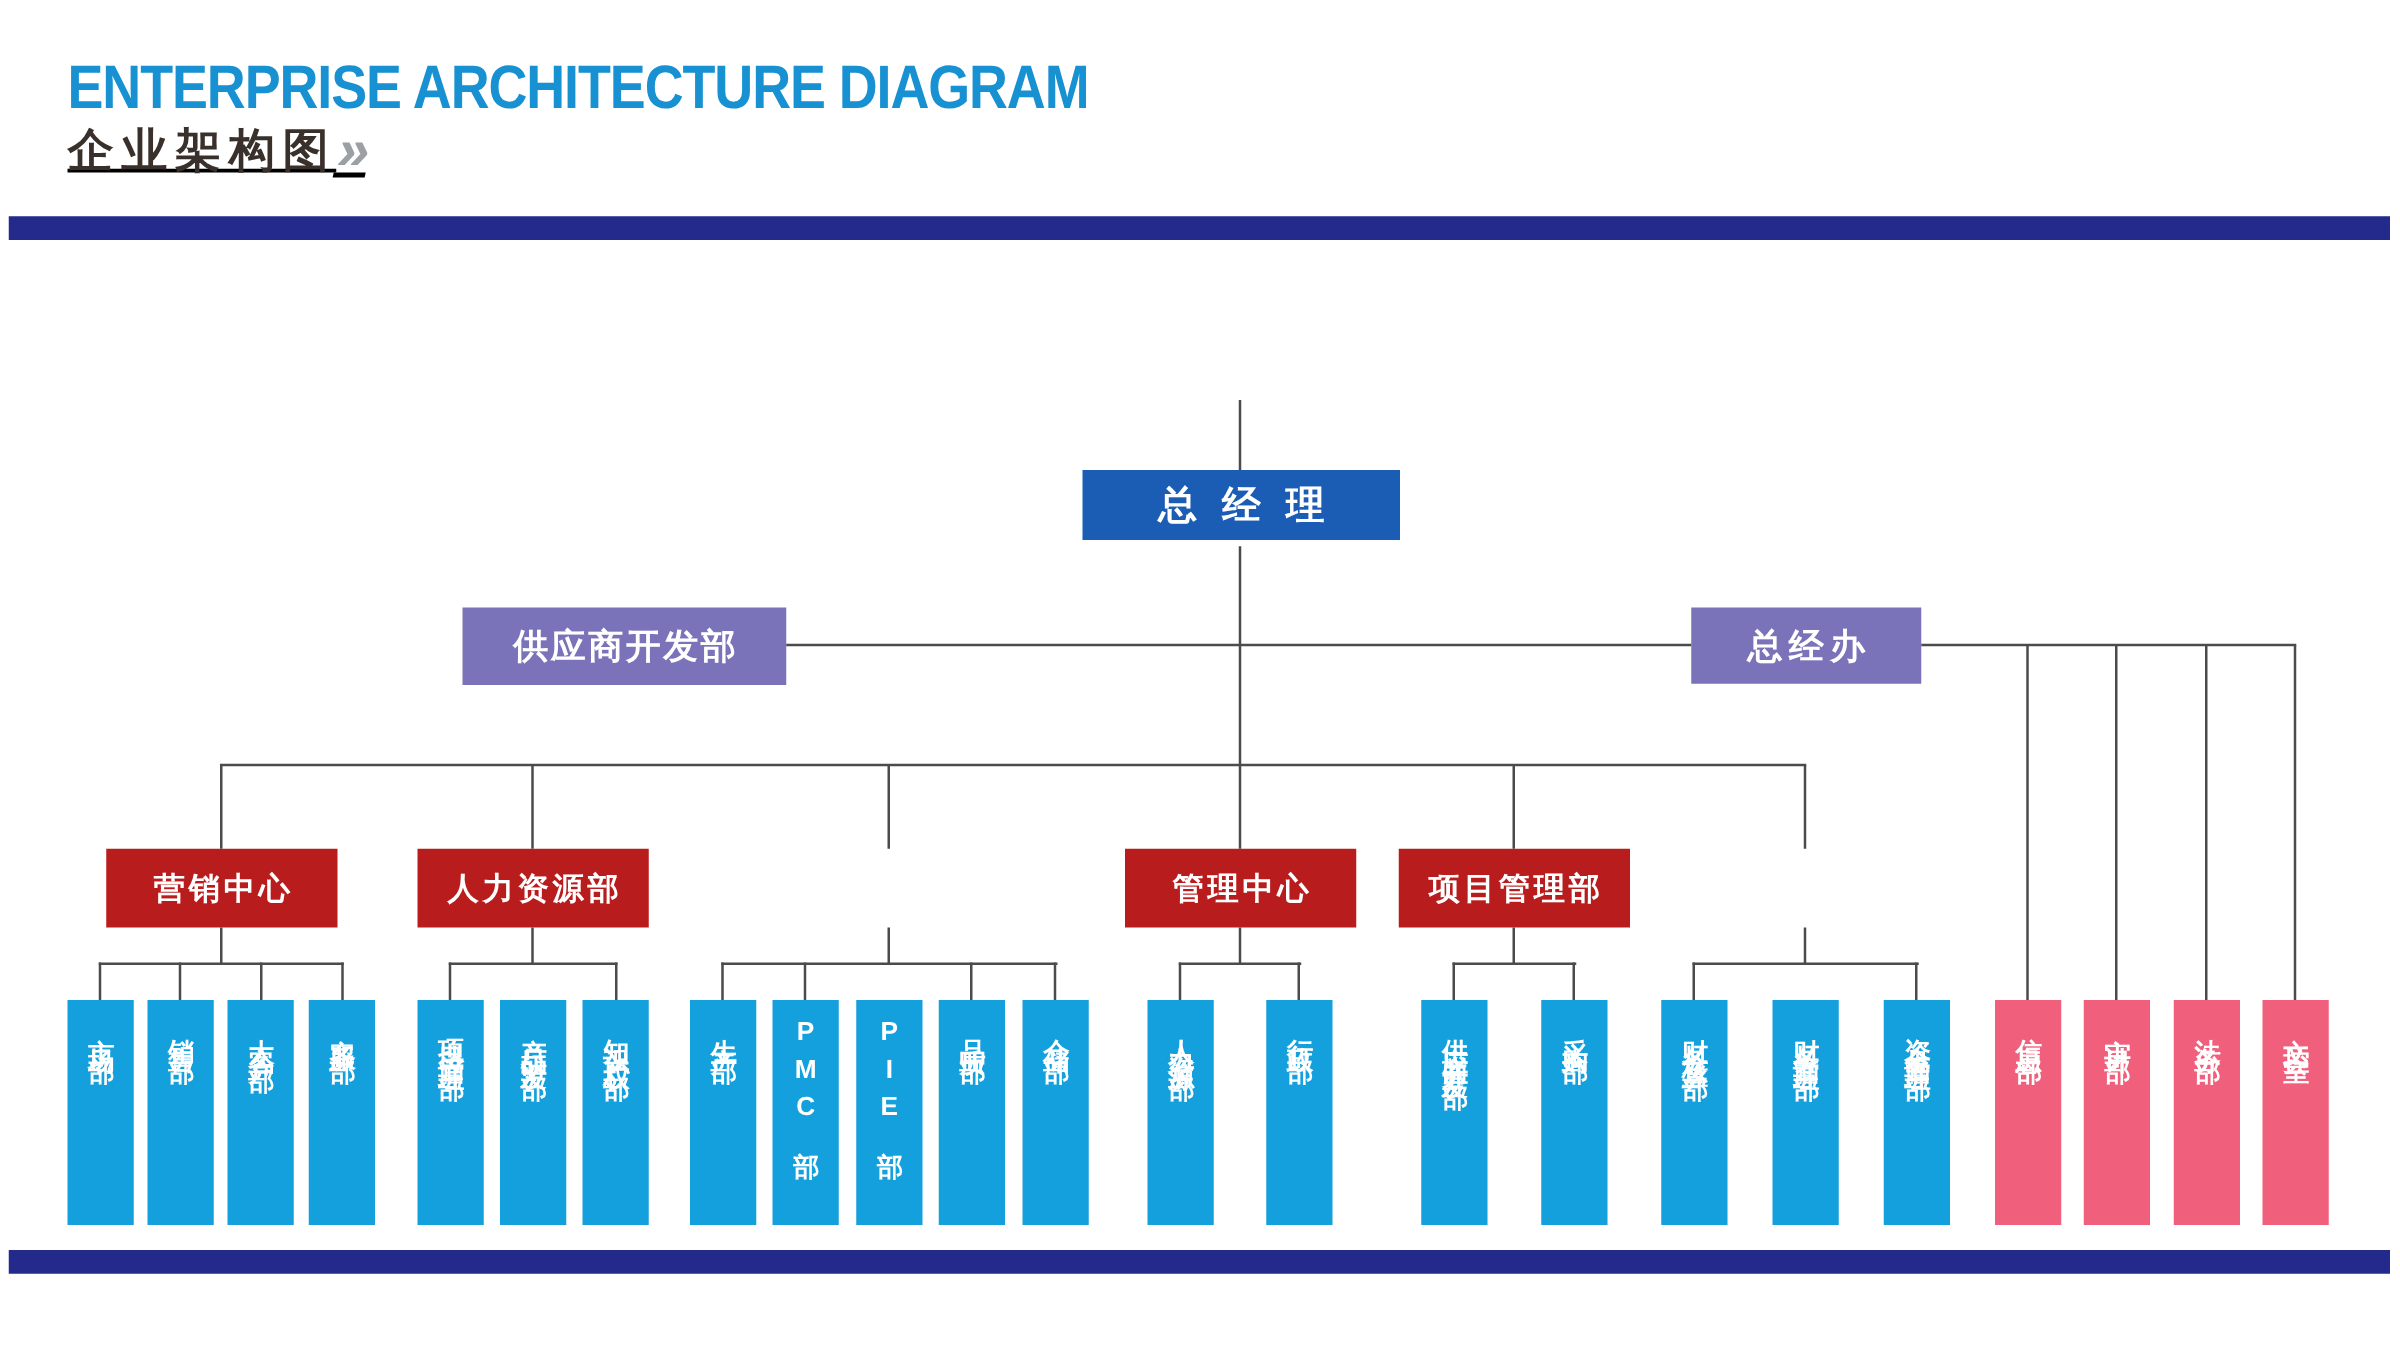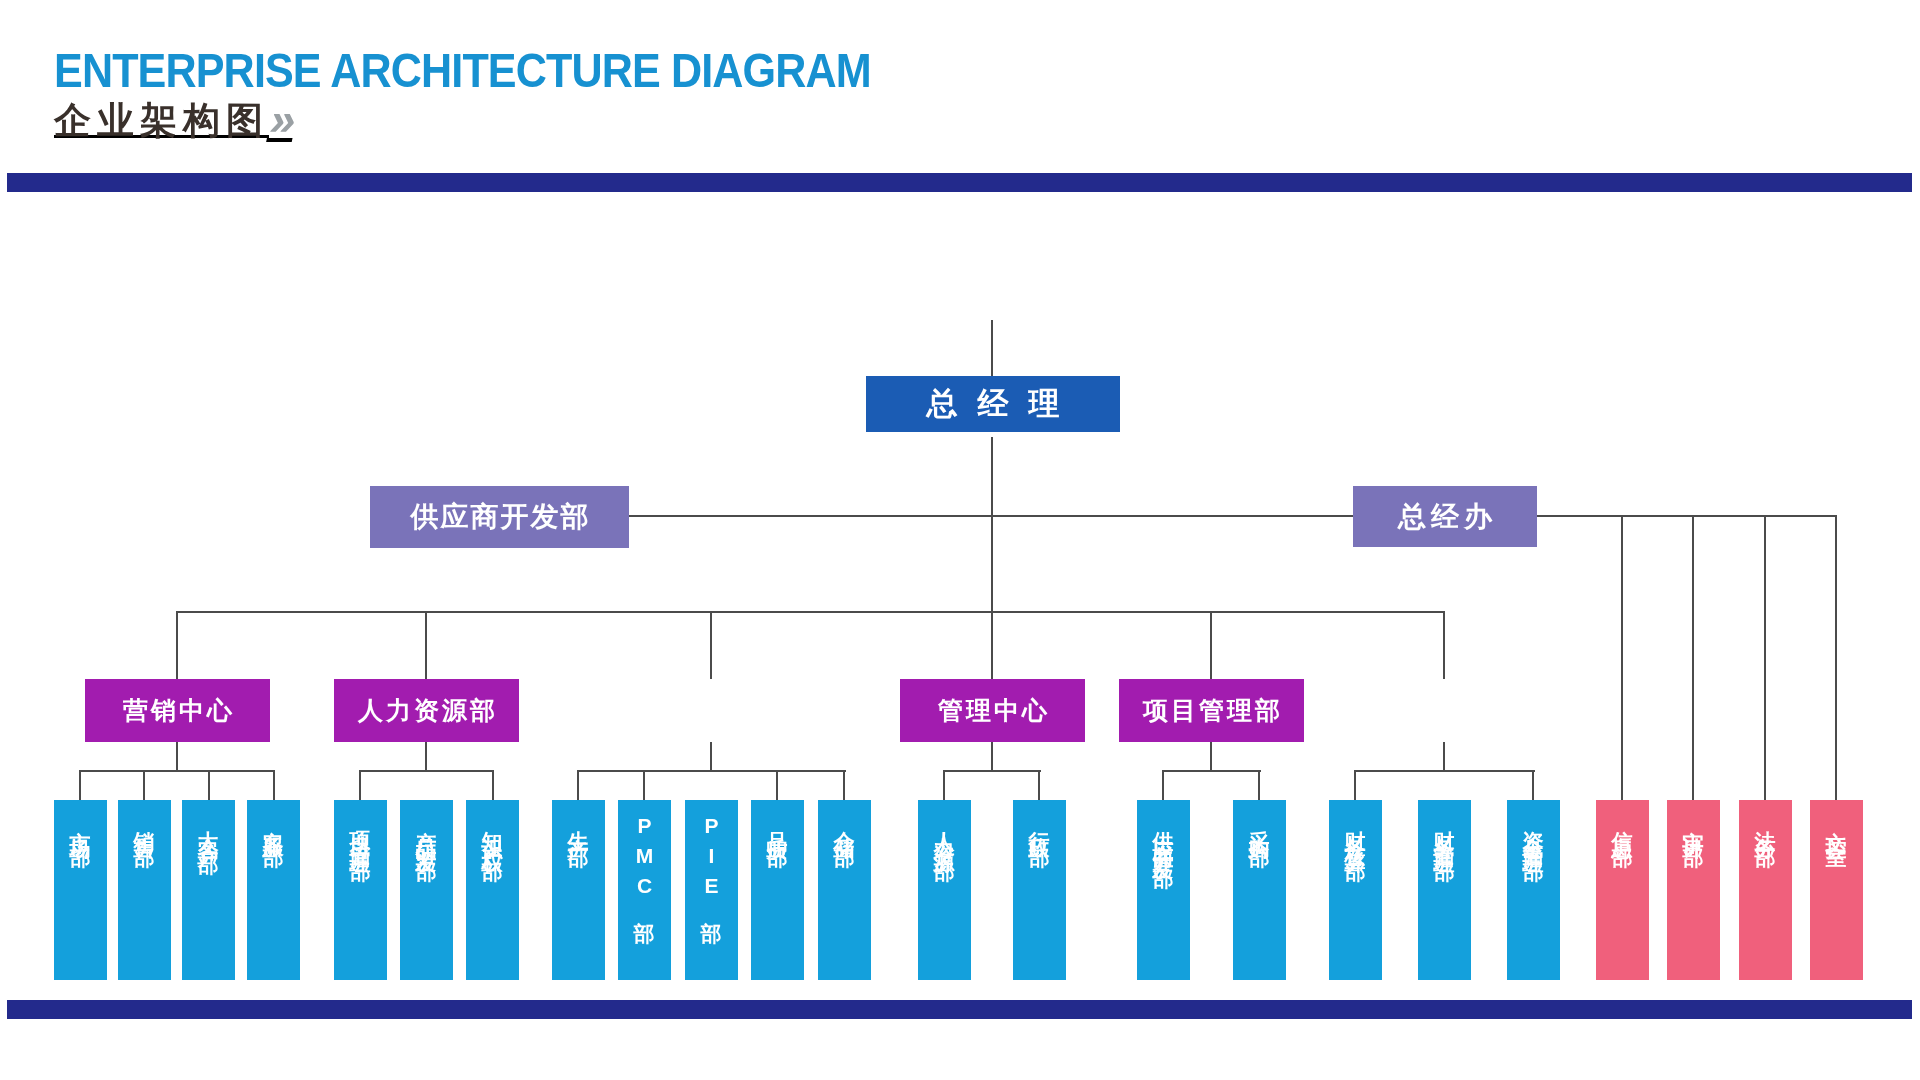--- a/index.html
+++ b/index.html
@@ -27,21 +27,21 @@
   .hbar.bottom{top:1000px;}
   
   .node{
     position:absolute;display:flex;align-items:center;justify-content:center;
     color:#ffffff;font-weight:bold;white-space:nowrap;box-sizing:border-box;
   }
   .chairman{left:866px;top:258px;width:254px;height:62px;background:#2c3a94;font-size:31px;letter-spacing:20px;text-indent:20px;}
   .gm{left:866px;top:376px;width:254px;height:56px;background:#1b5cb4;font-size:31px;letter-spacing:20px;text-indent:20px;}
   .committee{left:370px;top:486px;width:259px;height:62px;background:#7a73b9;font-size:28px;letter-spacing:2px;text-indent:2px;}
   .gmo{left:1353px;top:486px;width:184px;height:61px;background:#7a73b9;font-size:28px;letter-spacing:5px;text-indent:5px;}
-  .center{top:679px;width:185px;height:63px;background:#a21caf;font-size:25px;letter-spacing:3px;text-indent:3px;}
+  .center{top:679px;width:185px;height:63px;background:#b91c1c;font-size:25px;letter-spacing:3px;text-indent:3px;}
   
   .vbox{
     position:absolute;top:800px;width:53px;height:180px;background:#14a0dc;
     display:flex;justify-content:center;align-items:flex-start;
     padding-top:14px;box-sizing:border-box;
   }
   .vbox span{
     writing-mode:vertical-lr;text-orientation:upright;
     color:#ffffff;font-weight:bold;font-size:21px;line-height:1;letter-spacing:7px;
   }

